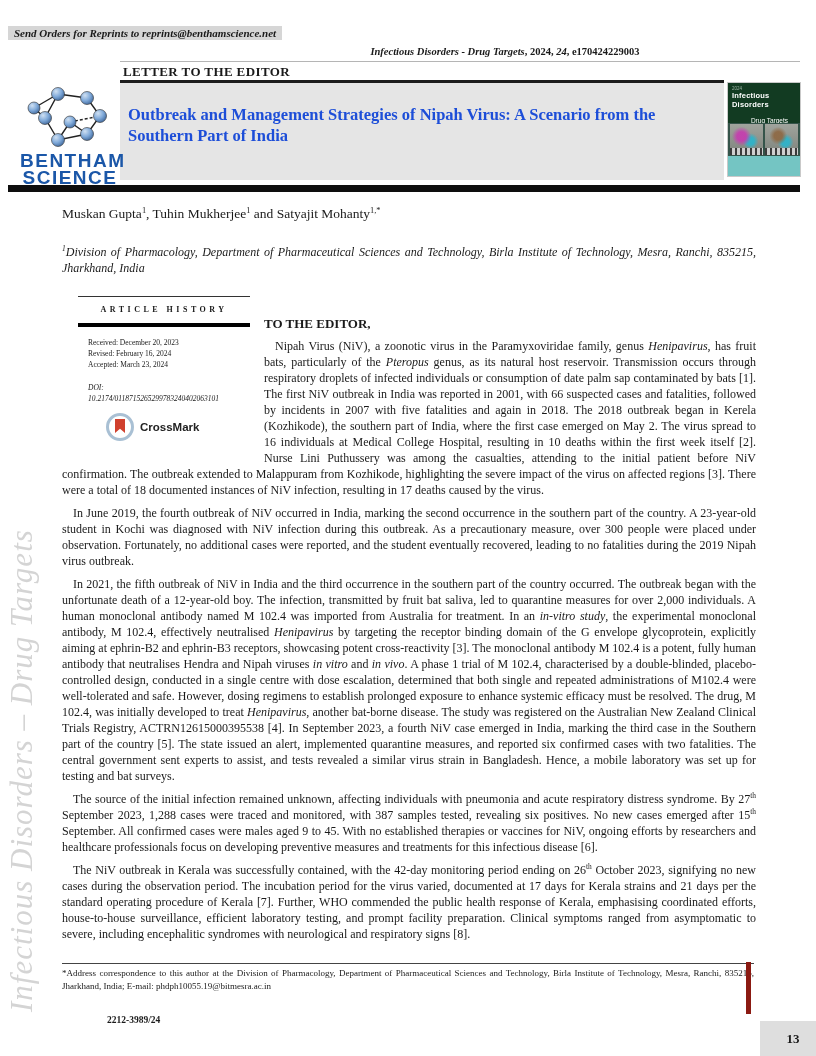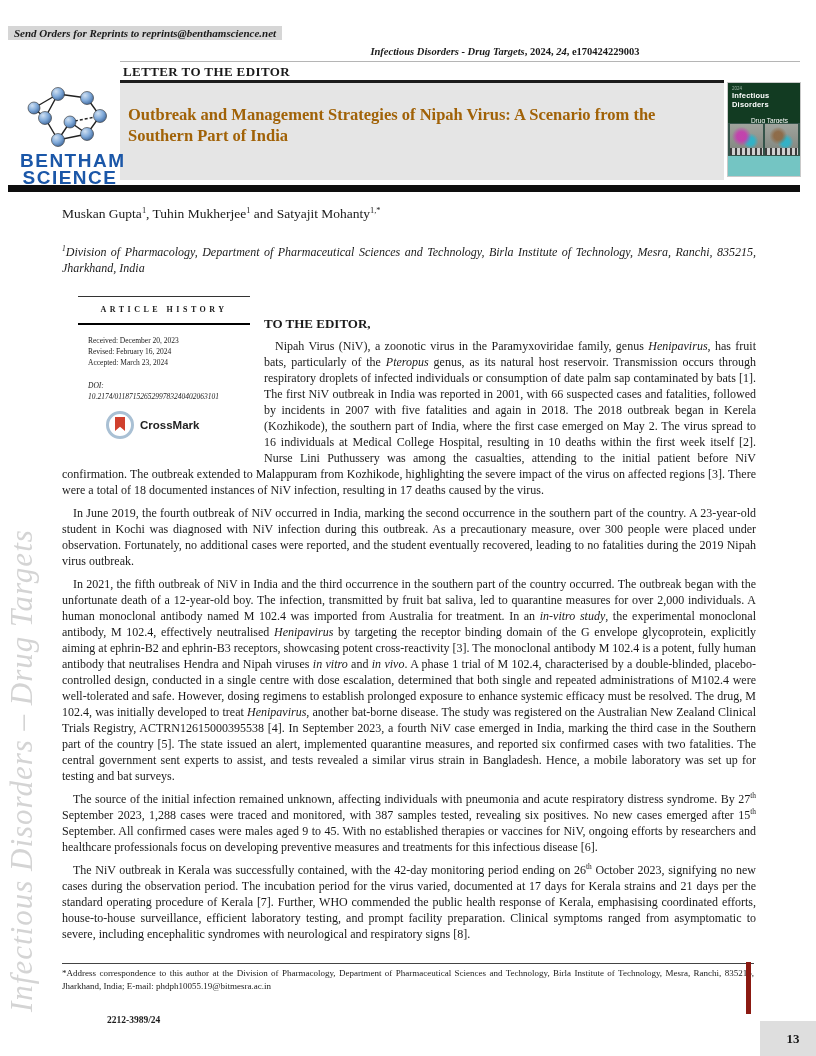--- a/index.html
+++ b/index.html
@@ -10,21 +10,21 @@
   .reprints-bar{position:absolute;left:8px;top:26px;background:#d6d6d6;padding:1px 6px;
     font-size:11px;font-weight:bold;font-style:italic;}
   .journal-line{position:absolute;left:0;right:16px;top:46px;text-align:center;
     padding-left:210px;font-size:10.5px;}
 
   
   .section-rule{position:absolute;left:120px;top:61px;width:680px;height:1px;background:#b5b5b5;}
   .section-label{position:absolute;left:123px;top:64px;font-size:13px;font-weight:bold;letter-spacing:.4px;}
   .section-underline{position:absolute;left:120px;top:80px;width:604px;height:2.5px;background:#1c1c1c;}
   .title-box{position:absolute;left:120px;top:83px;width:604px;height:97px;background:#e5e5e5;}
-  .title-box h1{margin:0;padding:21px 14px 0 8px;font-size:16.5px;line-height:21px;font-weight:bold;color:#a16207;}
+  .title-box h1{margin:0;padding:21px 14px 0 8px;font-size:16.5px;line-height:21px;font-weight:bold;color:#1d4ed8;}
 
   
   .logo{position:absolute;left:20px;top:84px;width:100px;text-align:center;}
   .logo svg{display:block;margin:0 auto;}
   .logo-text{font-family:"Liberation Sans","DejaVu Sans",sans-serif;font-weight:bold;color:#1b57a8;
     font-size:19px;line-height:17px;letter-spacing:1.5px;margin-top:2px;}
 
   
   .cover{position:absolute;left:728px;top:83px;width:72px;height:93px;display:flex;flex-direction:column;
     font-family:"Liberation Sans","DejaVu Sans",sans-serif;box-shadow:0 0 0 1px #c9c9c9;}
@@ -51,21 +51,21 @@
   .authors{position:absolute;left:62px;top:206px;font-size:13.5px;}
   .affiliation{position:absolute;left:62px;top:245px;width:694px;font-size:12px;font-style:italic;
     line-height:15.5px;text-align:justify;}
 
   
   .body{position:absolute;left:62px;top:296px;width:694px;font-size:12px;line-height:16px;text-align:justify;}
   .body p{margin:0 0 7px 0;text-indent:11px;}
   sup{font-size:62%;line-height:0;vertical-align:super;}
 
   .history{float:left;width:172px;margin:0 14px 10px 16px;}
-  .history-head{border-top:1px solid #333;border-bottom:2px solid #000000;text-align:center;
+  .history-head{border-top:1px solid #333;border-bottom:4px solid #000000;text-align:center;
     font-size:8px;font-weight:bold;letter-spacing:3.5px;padding:5px 0;}
   .hist-dates{margin-top:10px;padding-left:10px;font-size:7.5px;line-height:11px;text-align:left;}
   .doi{margin-top:12px;padding-left:10px;font-size:7.5px;line-height:11px;font-style:italic;text-align:left;}
   .crossmark{margin:9px 0 2px 28px;display:flex;align-items:center;gap:6px;}
   .cm-circle{width:22px;height:22px;border-radius:50%;border:3px solid #a9c0d4;background:#fff;
     position:relative;flex:0 0 auto;}
   .cm-ribbon{position:absolute;left:6px;top:3px;width:10px;height:14px;background:#d0402e;
     clip-path:polygon(0 0,100% 0,100% 100%,50% 70%,0 100%);}
   .cm-label{font-family:"Liberation Sans","DejaVu Sans",sans-serif;font-size:11.5px;font-weight:bold;color:#222;}
 

